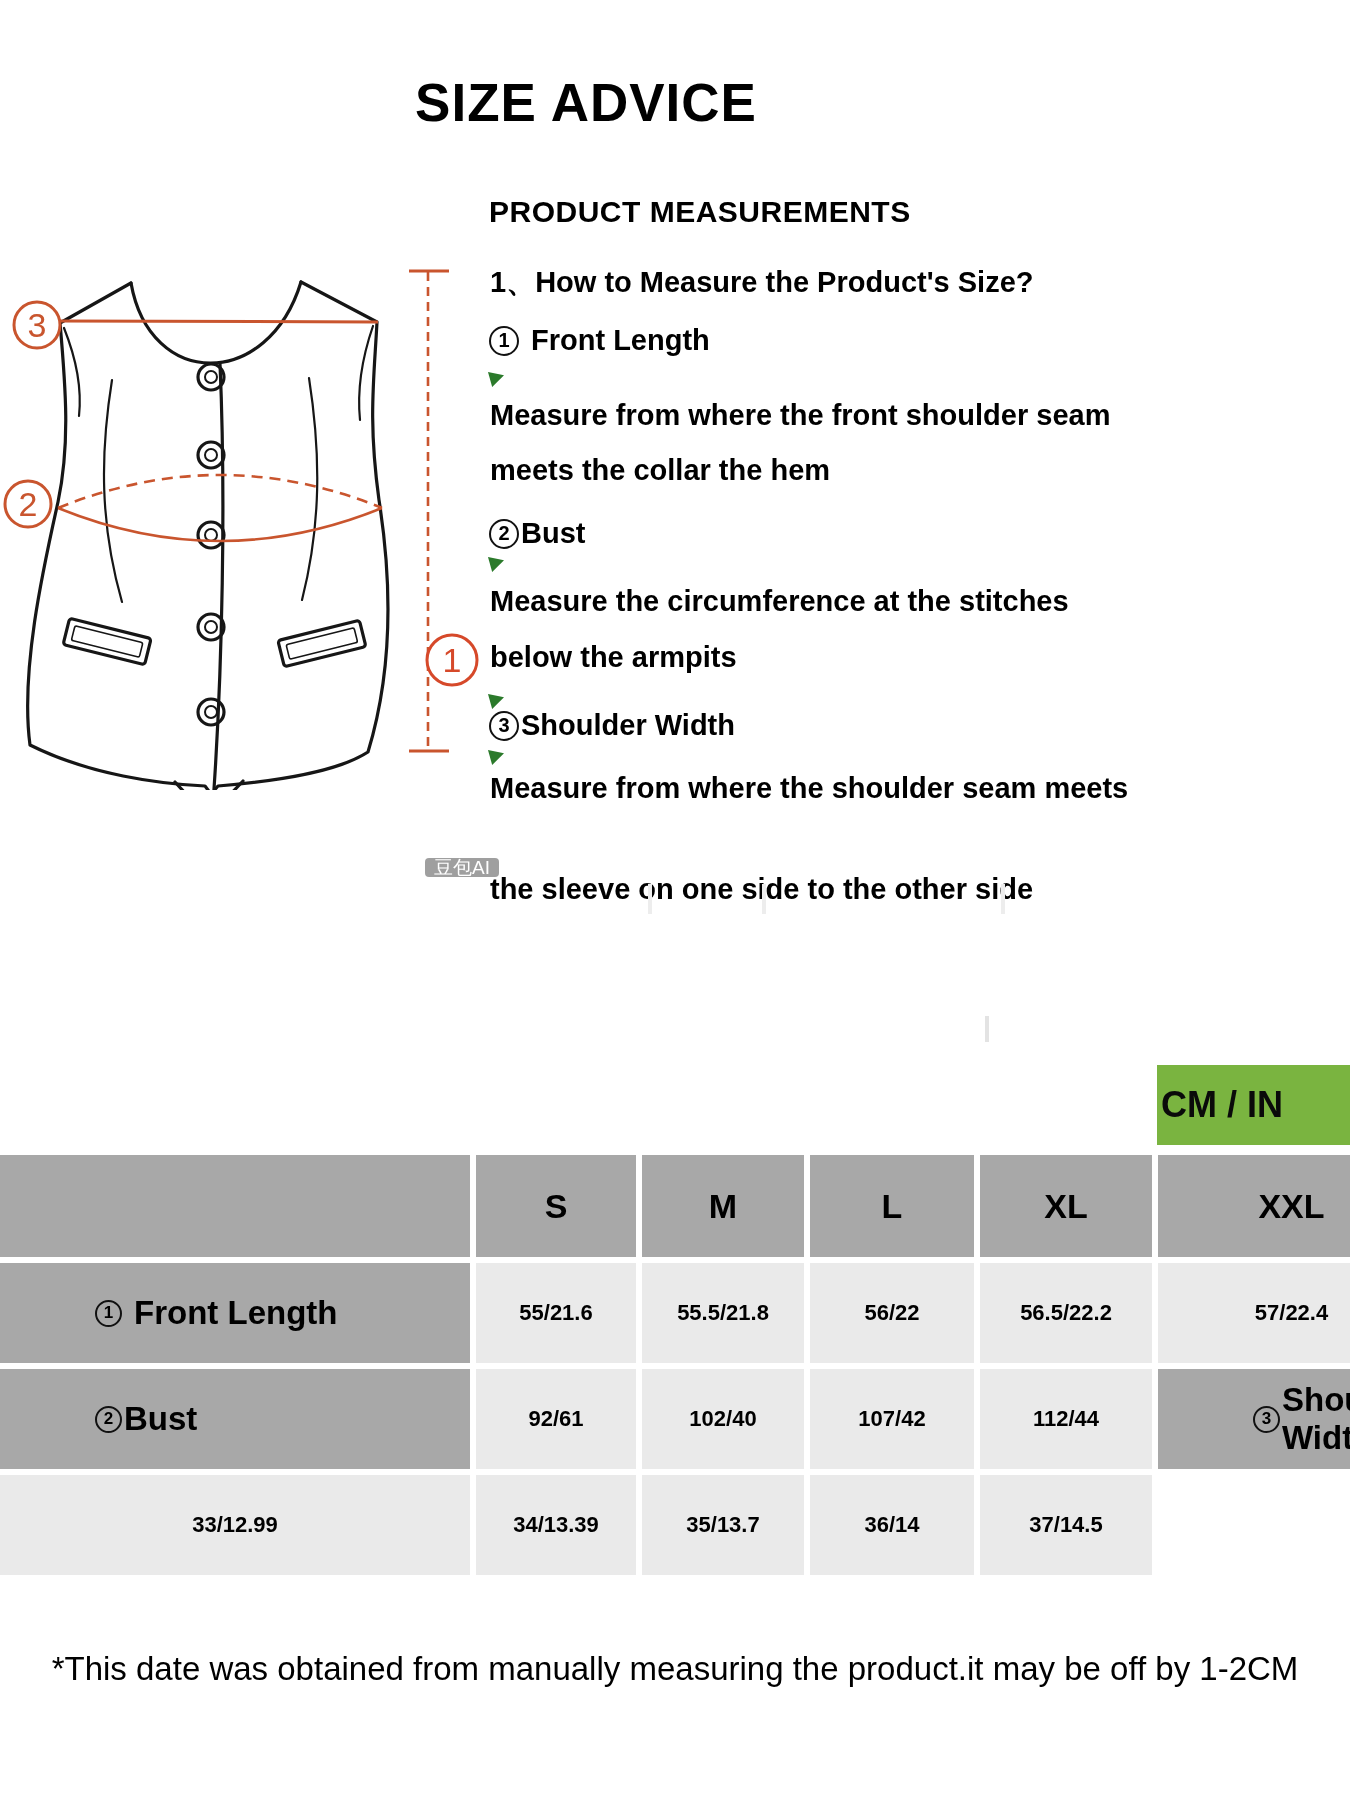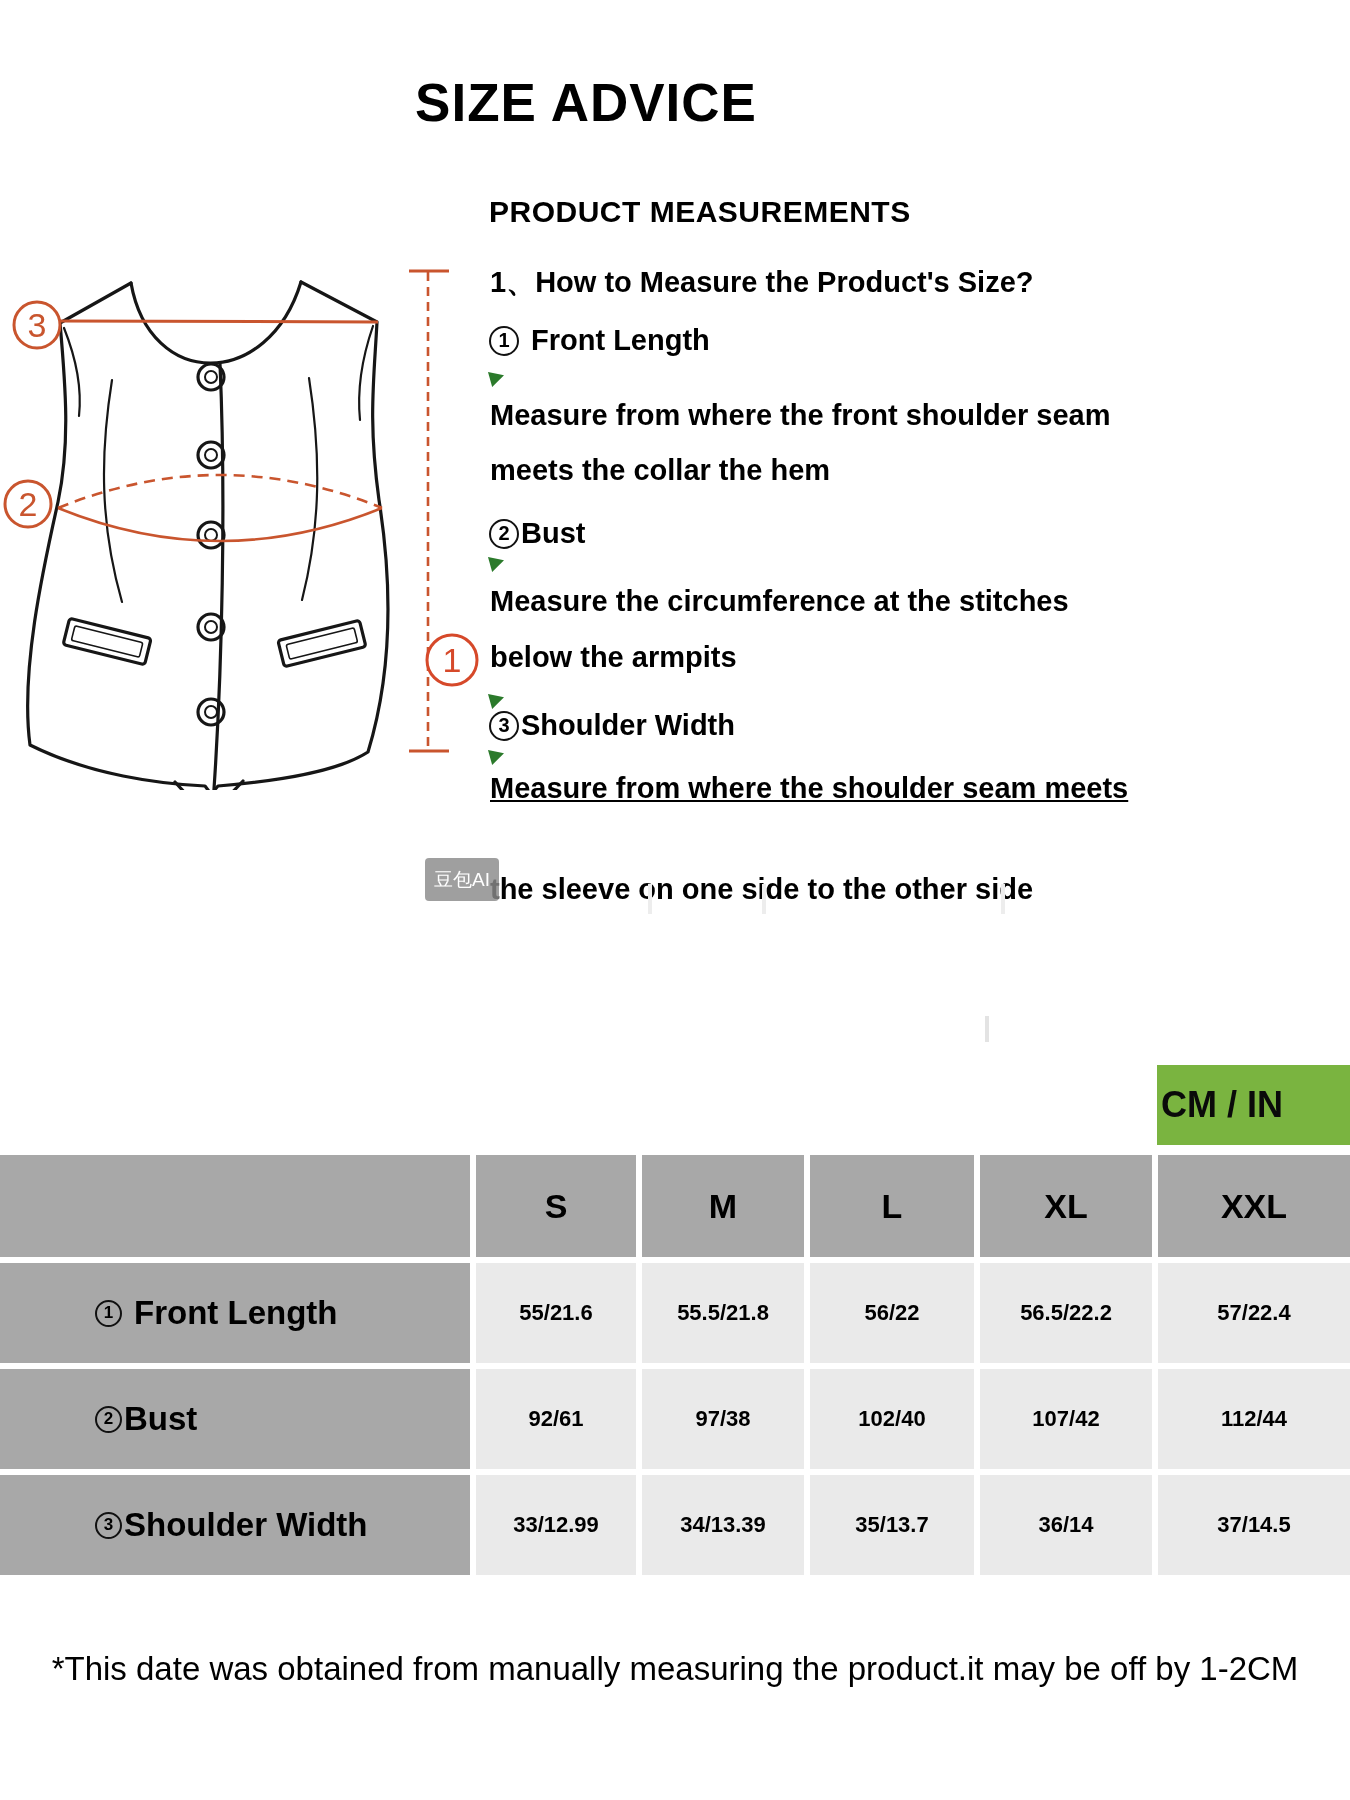--- a/index.html
+++ b/index.html
@@ -15,21 +15,21 @@
   .ins-head{left:489px;display:flex;align-items:center;font-size:29px;font-weight:700;white-space:nowrap;}
   .cnum{display:inline-flex;align-items:center;justify-content:center;width:30px;height:30px;
         border:2px solid #111;border-radius:50%;font-size:20px;font-weight:700;flex:0 0 auto;box-sizing:border-box;}
   .tri{width:16px;height:15px;background:#2b7a2b;clip-path:polygon(0 0,100% 22%,26% 100%);}
 
   
   .vest-svg{top:230px;left:0;width:480px;height:560px;}
 
   
   .watermark{top:858px;left:425px;background:rgba(138,138,138,.82);color:#fff;
-             font-size:19px;font-weight:400;padding:12px 9px;border-radius:4px;line-height:1;}
+             font-size:19px;font-weight:400;padding:0 9px;border-radius:4px;line-height:1;}
 
   
   .tick{width:4px;background:#ededed;}
 
   
   .badge{top:1065px;left:1157px;width:193px;height:80px;display:flex;align-items:center;
          padding-left:4px;box-sizing:border-box;font-size:36px;font-weight:700;color:#0a0a0a;}
 
   
   .size-table{top:1155px;left:0;width:1350px;display:grid;
@@ -69,21 +69,21 @@
   <div class="abs tri" style="top:557px;left:488px;"></div>
   <div class="abs tline" style="top:585px;">Measure the circumference at the stitches</div>
   <div class="abs tline" style="top:641px;">below the armpits</div>
 
   <div class="abs tri" style="top:694px;left:488px;"></div>
   <div class="abs ins-head" style="top:709px;">
     <span class="cnum">3</span>
     <span style="margin-left:2px;">Shoulder Width</span>
   </div>
   <div class="abs tri" style="top:750px;left:488px;"></div>
-  <div class="abs tline" style="top:772px;text-decoration:underline;">Measure from where the shoulder seam meets</div>
+  <div class="abs tline" style="top:772px;">Measure from where the shoulder seam meets</div>
   <div class="abs tline" style="top:873px;">the sleeve on one side to the other side</div>
 
   <svg class="abs vest-svg" viewBox="0 0 480 560">
 
     <g fill="none" stroke="#161616" stroke-width="3.2" stroke-linecap="round" stroke-linejoin="round">
       <path d="M131,53 C150,160 268,160 301,52"></path>
       <path d="M301,52 L377,92 C374,150 368,190 379,270 C390,340 396,430 368,522 C340,540 290,550 218,556 L211,564 L205,556 C160,554 90,545 30,515 C20,440 44,335 58,272 C70,215 66,160 60,93 L131,53"></path>
       <path d="M175,552 L208,588 L243,551"></path>
       <path d="M64,98 C76,128 82,158 79,186" stroke-width="2.2"></path>
       <path d="M373,96 C362,128 357,160 360,190" stroke-width="2.2"></path>
@@ -156,21 +156,20 @@
     <div class="cell vcell">55.5/21.8</div>
     <div class="cell vcell">56/22</div>
     <div class="cell vcell">56.5/22.2</div>
     <div class="cell vcell">57/22.4</div>
 
     <div class="cell lcell">
       <span class="cnum-sm">2</span>
       <span style="margin-left:2px;">Bust</span>
     </div>
     <div class="cell vcell">92/61</div>
-    <div class="cell vcell">97/38</div>
     <div class="cell vcell">102/40</div>
     <div class="cell vcell">107/42</div>
     <div class="cell vcell">112/44</div>
 
     <div class="cell lcell">
       <span class="cnum-sm">3</span>
       <span style="margin-left:2px;">Shoulder Width</span>
     </div>
     <div class="cell vcell">33/12.99</div>
     <div class="cell vcell">34/13.39</div>

